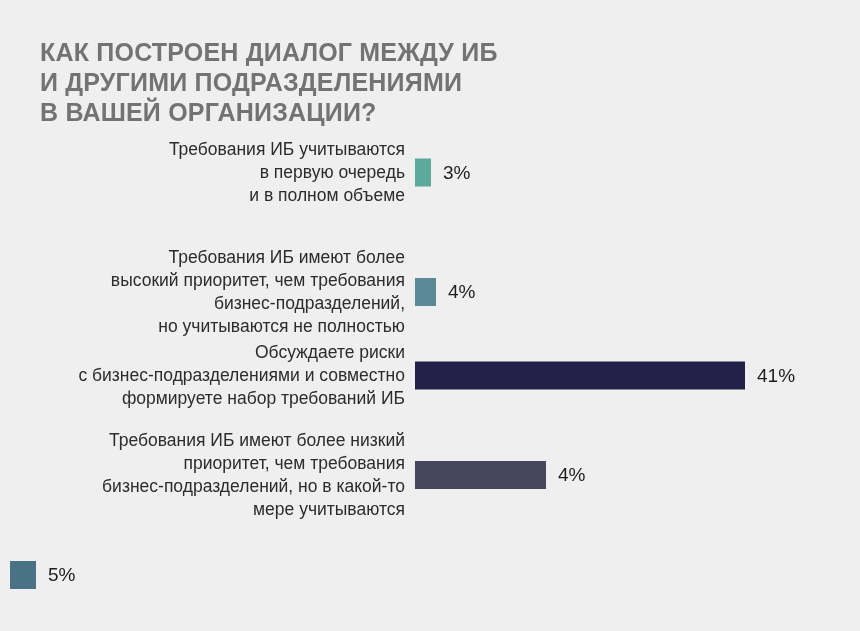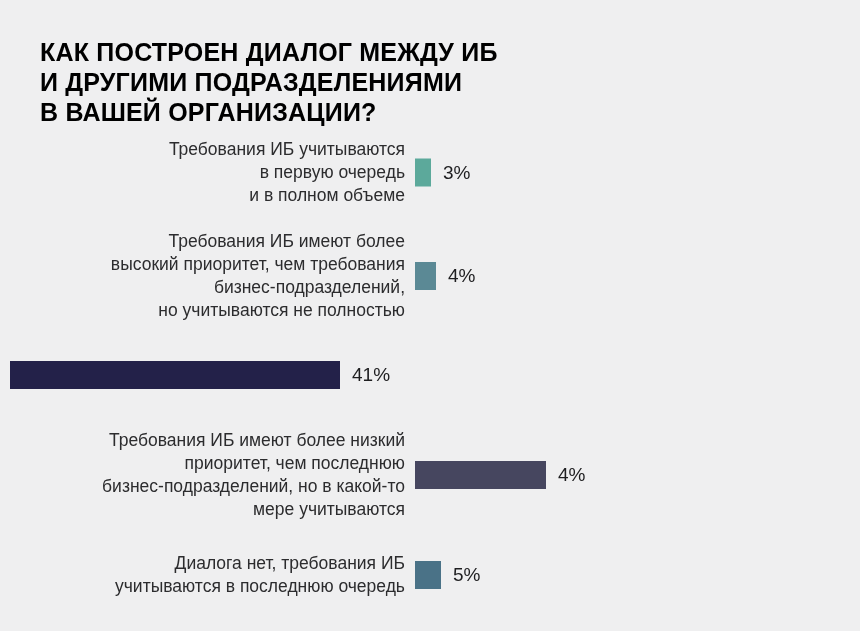--- a/index.html
+++ b/index.html
@@ -10,34 +10,34 @@
     position:relative;
     overflow:hidden;
   }
   .stage{position:absolute;inset:0;}
   .chart-title{
     position:absolute;
     left:40px;top:20px;
     font-size:25px;
     line-height:30px;
     font-weight:bold;
-    color:#000000;
+    color:#737373;
     letter-spacing:0.2px;
     white-space:pre-line;
   }
   .row{
     position:absolute;
     left:0;
     width:860px;
     display:flex;
     align-items:center;
     transform:translateY(-50%);
   }
   .row-1{top:172px;}
-  .row-2{top:276px;align-items:center;}
+  .row-2{top:292px;align-items:center;}
   .row-3{top:375px;}
   .row-4{top:475px;}
   .row-5{top:575px;}
   .cat-label{
     width:405px;
     flex:0 0 405px;
     text-align:right;
     font-size:17.5px;
     line-height:23px;
     color:#2C2C2E;
@@ -75,33 +75,34 @@
   <div class="row row-2">
     <div class="cat-label">Требования ИБ имеют более
 высокий приоритет, чем требования
 бизнес-подразделений,
 но учитываются не полностью</div>
     <div class="bar" style="width: 21px; background: rgb(91, 137, 149);"></div>
     <div class="value-label">4%</div>
   </div>
 
   <div class="row row-3">
+    <div class="cat-label">Обсуждаете риски
+с бизнес-подразделениями и совместно
+формируете набор требований ИБ</div>
     <div class="bar" style="width: 330px; background: rgb(35, 33, 73);"></div>
     <div class="value-label">41%</div>
   </div>
 
   <div class="row row-4">
     <div class="cat-label">Требования ИБ имеют более низкий
-приоритет, чем последнюю
+приоритет, чем требования
 бизнес-подразделений, но в какой-то
 мере учитываются</div>
     <div class="bar" style="width: 131px; background: rgb(70, 70, 95);"></div>
     <div class="value-label">4%</div>
   </div>
 
   <div class="row row-5">
-    <div class="cat-label">Диалога нет, требования ИБ
-учитываются в последнюю очередь</div>
     <div class="bar" style="width: 26px; background: rgb(74, 114, 135);"></div>
     <div class="value-label">5%</div>
   </div>
 
 </div>
 
 </body></html>

